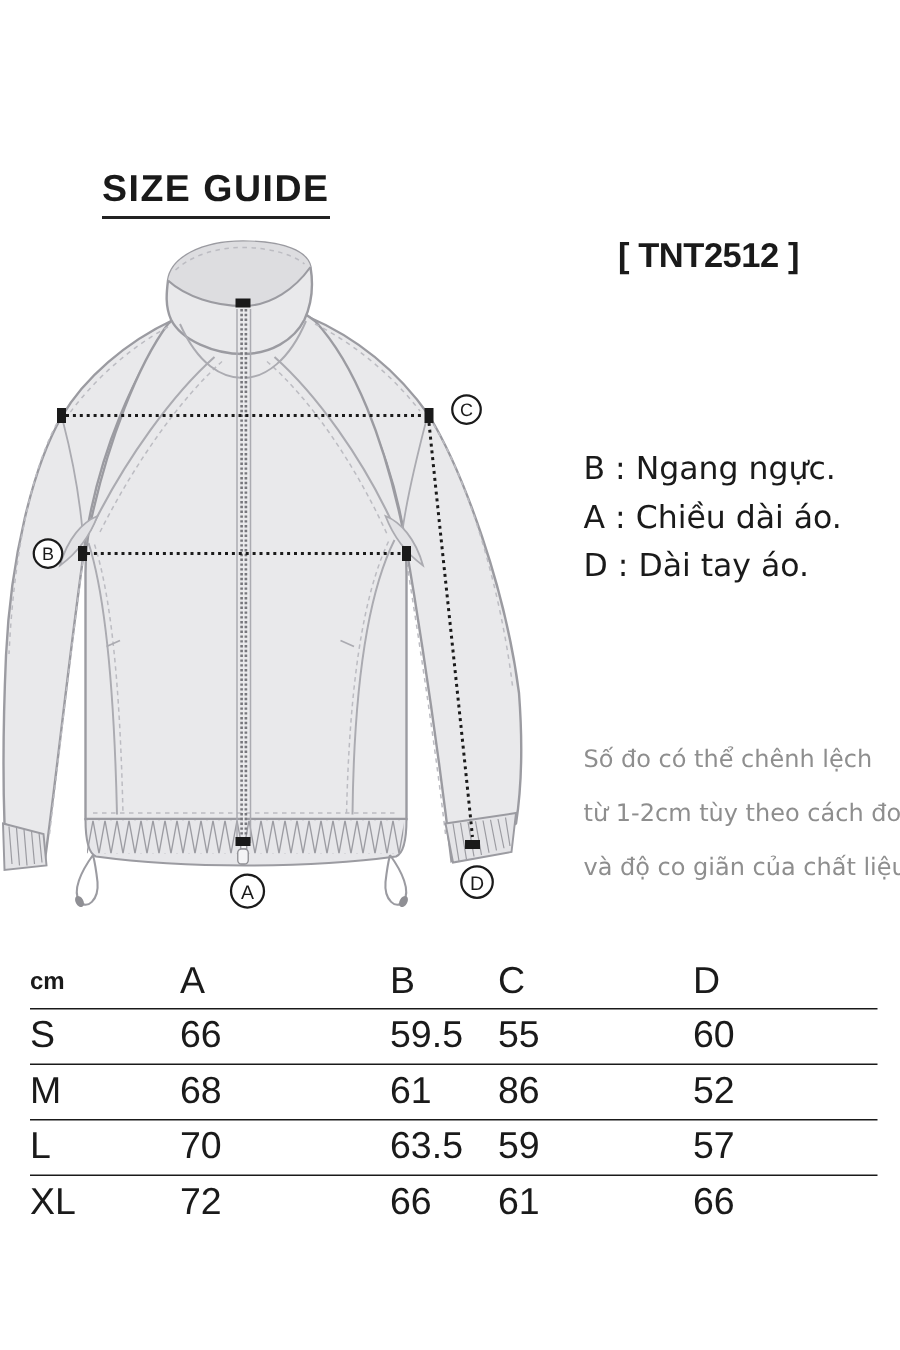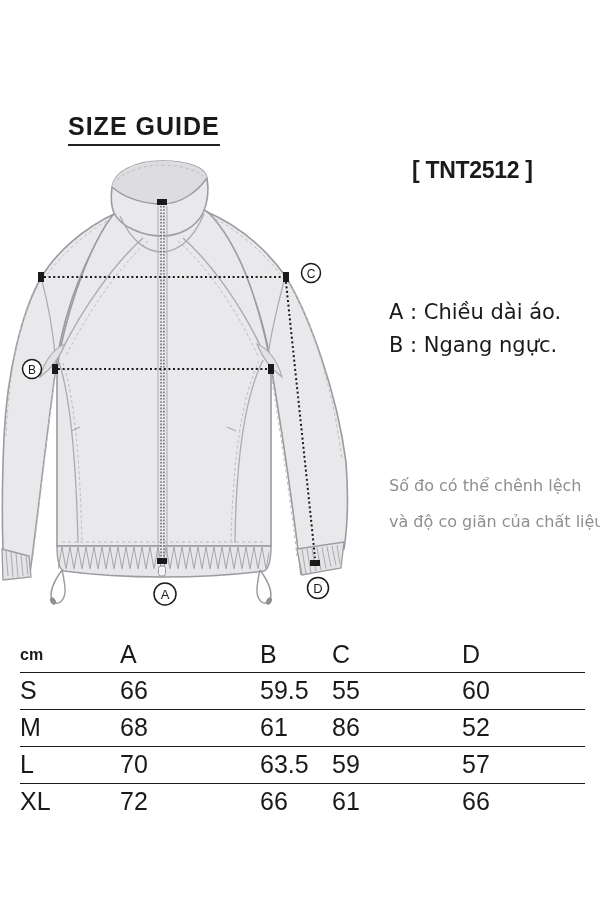--- a/index.html
+++ b/index.html
@@ -27,21 +27,21 @@
     border-bottom:2px solid #222;
     padding-bottom:3px;
     display:inline-block;
     margin-top:36px;
   }
   .jacket-wrap{position:absolute;left:0;top:140px;width:380px;height:500px;}
   .right-col{position:absolute;left:389px;top:153px;width:211px;}
   .product{font-weight:bold;font-size:23px;line-height:35px;letter-spacing:-0.3px;white-space:nowrap;margin-left:23px;}
   .vn{font-family:"DejaVu Sans","Liberation Sans",sans-serif;}
   .measure-list{position:absolute;left:389px;top:296px;width:211px;font-size:21px;line-height:32.5px;white-space:nowrap;}
-  .note{position:absolute;left:389px;top:468px;width:211px;font-size:16px;line-height:36px;color:var(--gray-text);white-space:nowrap;}
+  .note{position:absolute;left:389px;top:488px;width:211px;font-size:16px;line-height:36px;color:var(--gray-text);white-space:nowrap;}
   table.size{
     position:absolute;left:20px;top:638px;
     width:565px;border-collapse:collapse;table-layout:fixed;
   }
   table.size td,table.size th{
     text-align:left;vertical-align:middle;
     font-weight:normal;font-size:25px;padding:0;
   }
   table.size tr{height:37px;}
   table.size tr.head{height:34px;}
@@ -170,26 +170,28 @@
     </g>
   </g>
 </svg>
 </div>
 
 <div class="right-col">
   <div class="product">[ TNT2512 ]</div>
 </div>
 
 <div class="measure-list vn">
+  <div>B : Ngang ngực.</div>
   <div>A : Chiều dài áo.</div>
-  <div>B : Ngang ngực.</div>
+  <div>D : Dài tay áo.</div>
 </div>
 
 <div class="note vn">
   <div>Số đo có thể chênh lệch</div>
+  <div>từ 1-2cm tùy theo cách đo</div>
   <div>và độ co giãn của chất liệu.</div>
 </div>
 
 <table class="size">
   <colgroup>
     <col style="width:100px">
       <col style="width:140px">
       <col style="width:72px">
     <col style="width:130px">
       <col style="width:72px">

